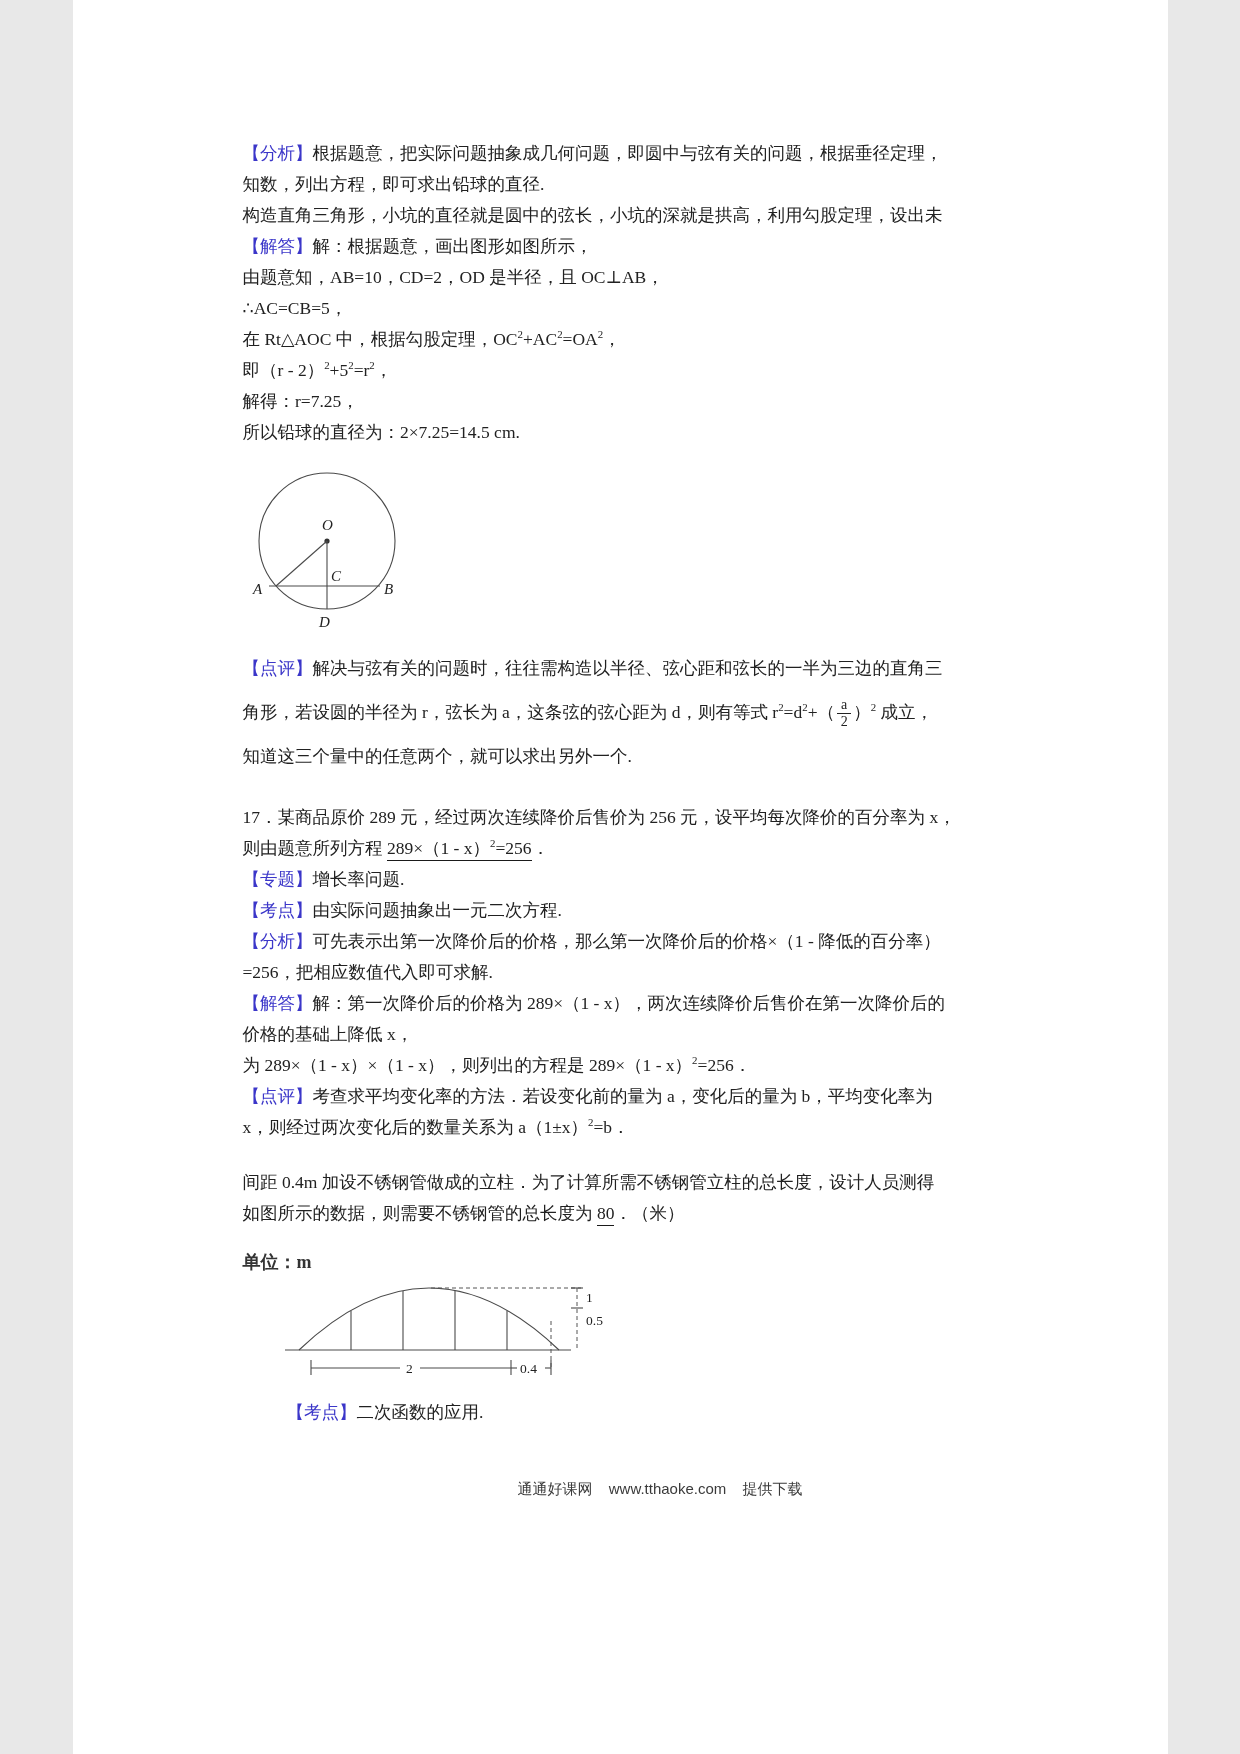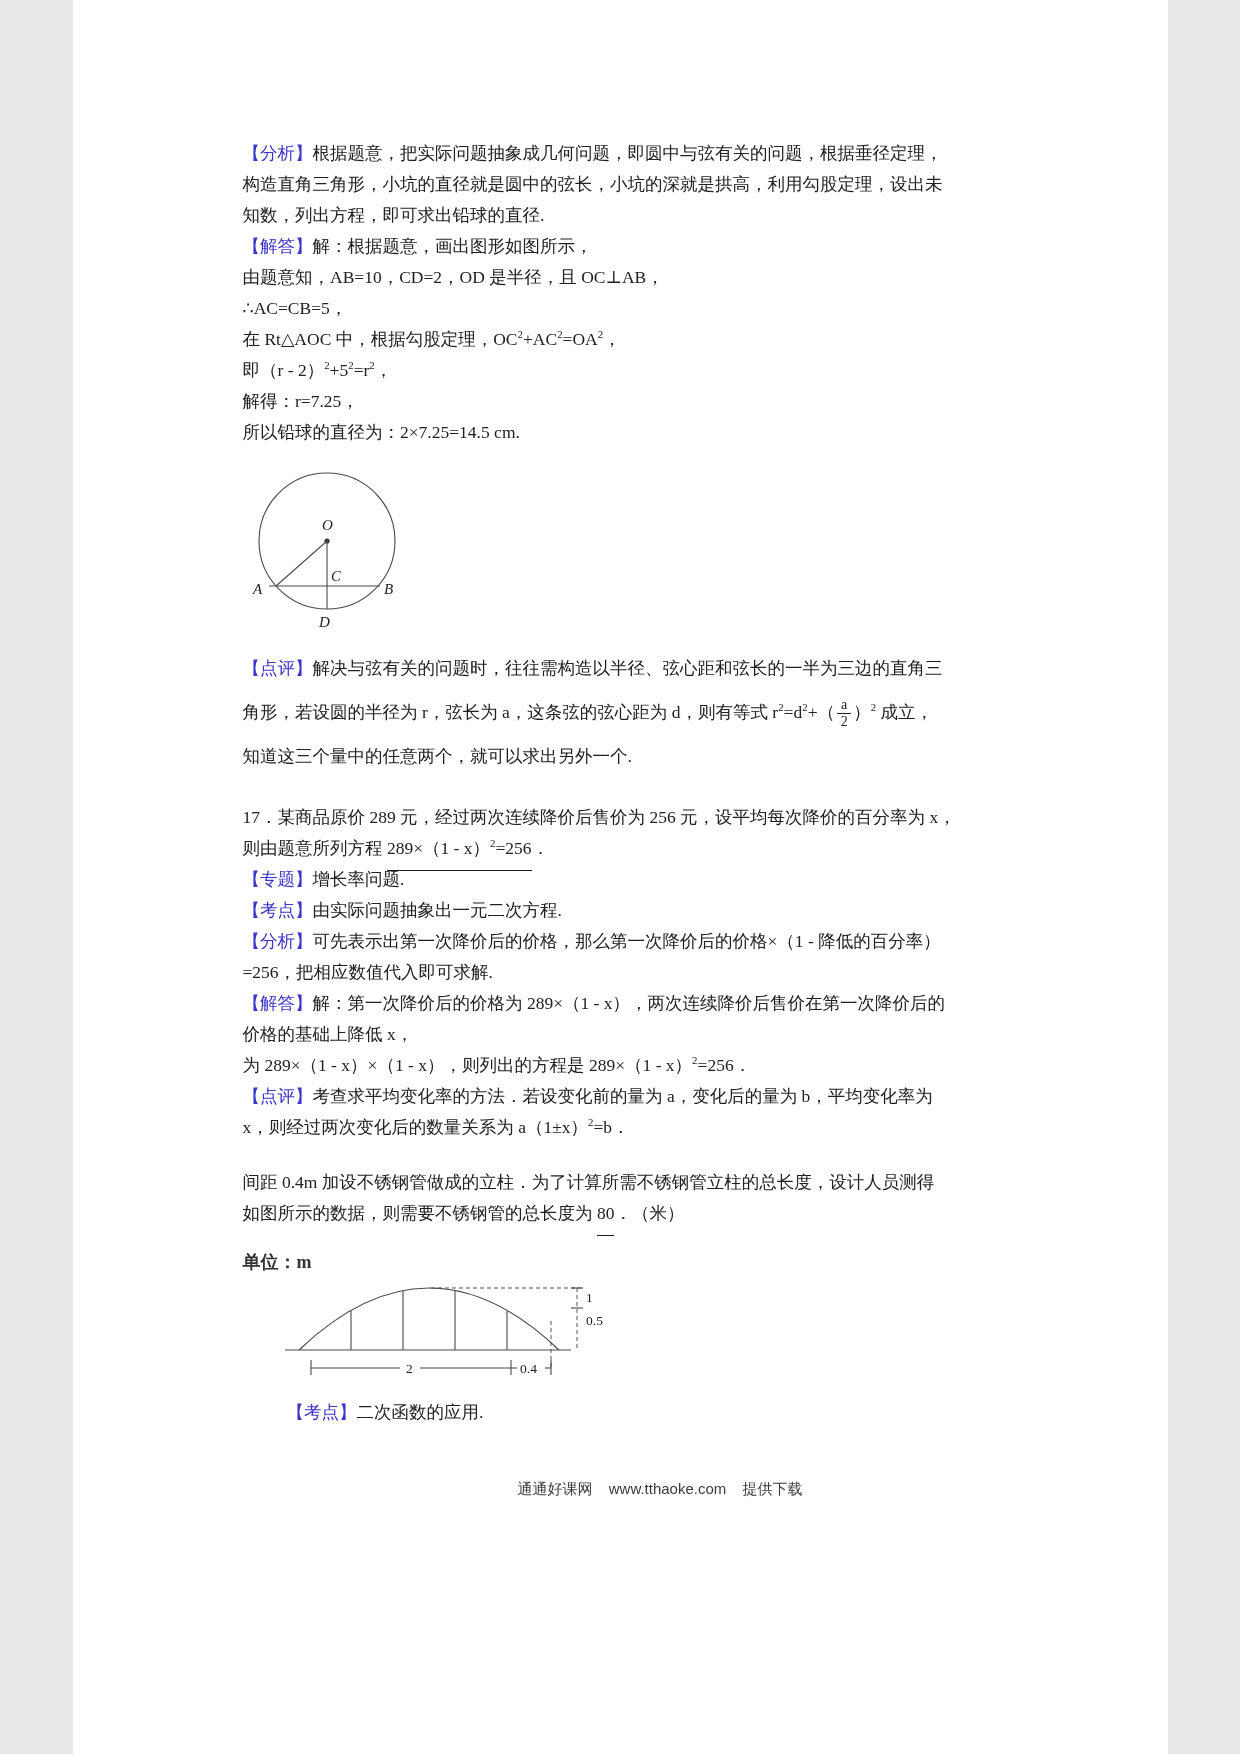--- a/index.html
+++ b/index.html
@@ -7,21 +7,21 @@
     width:1095px;height:1754px;margin:0 auto;background:#ffffff;
     box-sizing:border-box;position:relative;
     padding:138px 170px 0 170px;
     font-family:"Liberation Serif","DejaVu Serif",serif;
     font-size:17.5px;color:#212121;
   }
   .ln{line-height:31px;min-height:31px;white-space:nowrap;}
   .ln.tall{line-height:44px;min-height:44px;}
   .blabel{color:#3b36c9;}
   sup{font-size:0.62em;line-height:0;}
-  .u{border-bottom:1px solid #1a1a1a;padding-bottom:12px;}
+  .u{border-bottom:1px solid #1a1a1a;padding-bottom:2px;}
   .frac{display:inline-block;text-align:center;vertical-align:-0.55em;font-size:0.8em;line-height:1.1;margin:0 2px;}
   .frac .num{display:block;border-bottom:1px solid #222;padding:0 4px;}
   .frac .den{display:block;}
   .gap-md{height:24px;}
   .fig-circle{margin:14px 0 10px 0;display:block;}
   .fig-parab{display:block;margin-left:16px;}
   .unit-line{font-weight:bold;color:#333;font-size:18px;line-height:26px;margin-top:20px;}
   .st{stroke:#4a4a4a;stroke-width:1.1;fill:none;}
   .dash{stroke:#555;stroke-width:1;fill:none;stroke-dasharray:4 3;}
   .flab{font-family:"Liberation Serif",serif;font-style:italic;font-size:15px;fill:#222;}
@@ -32,22 +32,22 @@
   }
   .footer span{margin:0 6px;}
 </style>
 </head>
 <body>
 
 <div class="page">
 
   <section>
     <div class="ln"><span class="blabel">【分析】</span><span>根据题意，把实际问题抽象成几何问题，即圆中与弦有关的问题，根据垂径定理，</span></div>
+    <div class="ln">知数，列出方程，即可求出铅球的直径.</div>
     <div class="ln">构造直角三角形，小坑的直径就是圆中的弦长，小坑的深就是拱高，利用勾股定理，设出未</div>
-    <div class="ln">知数，列出方程，即可求出铅球的直径.</div>
   </section>
 
   <section>
     <div class="ln"><span class="blabel">【解答】</span><span>解：根据题意，画出图形如图所示，</span></div>
     <div class="ln">由题意知，AB=10，CD=2，OD 是半径，且 OC⊥AB，</div>
     <div class="ln">∴AC=CB=5，</div>
     <div class="ln"><span>在 Rt△AOC 中，根据勾股定理，OC</span><sup>2</sup><span>+AC</span><sup>2</sup><span>=OA</span><sup>2</sup><span>，</span></div>
     <div class="ln"><span>即（r - 2）</span><sup>2</sup><span>+5</span><sup>2</sup><span>=r</span><sup>2</sup><span>，</span></div>
     <div class="ln">解得：r=7.25，</div>
     <div class="ln">所以铅球的直径为：2×7.25=14.5 cm.</div>

